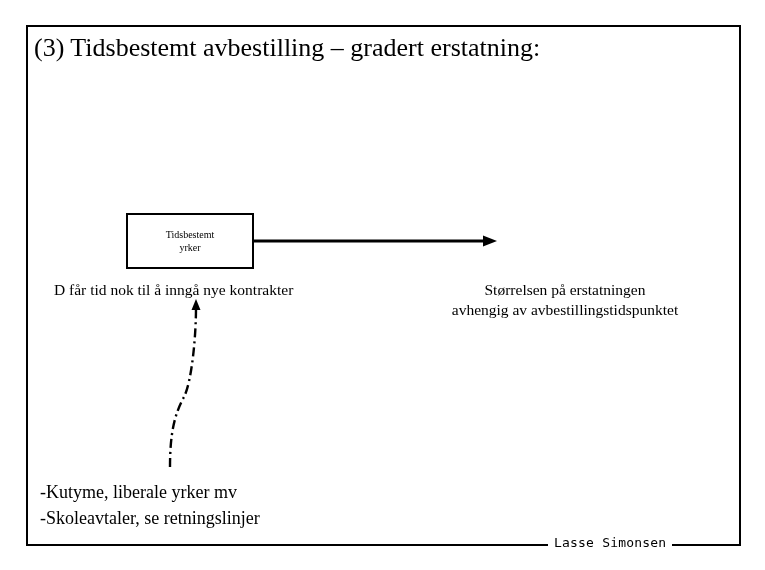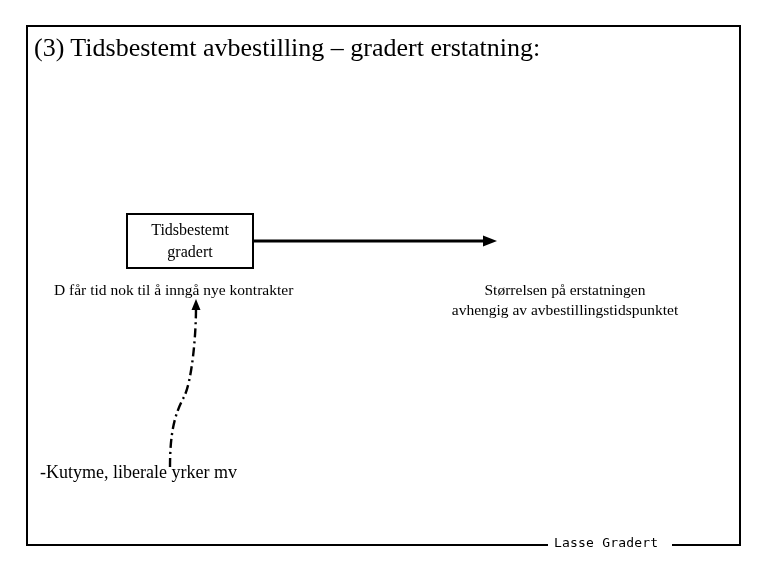--- a/index.html
+++ b/index.html
@@ -42,21 +42,21 @@
 
   
   .node-box {
     position: absolute;
     box-sizing: border-box;
     display: flex;
     flex-direction: column;
     align-items: center;
     justify-content: center;
     text-align: center;
-    font-size: 16px;
+    font-size: 10px;
     line-height: 1.35;
     background: #ffffff;
   }
   #box-tidsbestemt {
     left: 126px;
     top: 213px;
     width: 128px;
     height: 56px;
     border: 2px solid #000000;
   }
@@ -102,21 +102,21 @@
     left: 420px;
     top: 280px;
     text-align: center;
     width: 290px;
   }
 
   
   #bullet-list {
     position: absolute;
     left: 40px;
-    top: 460px;
+    top: 480px;
     font-size: 18px;
     line-height: 1.42;
   }
   #bullet-list .bullet-line {
     white-space: nowrap;
   }
 
   
   #footer-name {
     position: absolute;
@@ -136,21 +136,21 @@
   <div class="frame-line" id="frame-top"></div>
   <div class="frame-line" id="frame-left"></div>
   <div class="frame-line" id="frame-right"></div>
   <div class="frame-line" id="frame-bottom-left"></div>
   <div class="frame-line" id="frame-bottom-right"></div>
 
   <div id="page-title">(3) Tidsbestemt avbestilling – gradert erstatning:</div>
 
   <div class="node-box" id="box-tidsbestemt">
     <span>Tidsbestemt</span>
-    <span>gradert</span>
+    <span>yrker</span>
   </div>
 
 
   <svg id="connector-arrow" viewBox="0 0 244 18">
     <line x1="0" y1="9" x2="234" y2="9" stroke="#000000" stroke-width="3"></line>
     <polygon points="244,9 230,3.5 230,14.5" fill="#000000"></polygon>
   </svg>
 
   <svg id="curve-arrow" viewBox="0 0 70 175">
     <path d="M 20 172 C 20 140, 24 120, 34 102 C 42 86, 46 40, 46 13" fill="none" stroke="#000000" stroke-width="2.4" stroke-dasharray="9,4,2,4"></path>
@@ -158,17 +158,18 @@
   </svg>
 
   <div class="caption" id="caption-right">
     <div>Størrelsen på erstatningen</div>
     <div>avhengig av avbestillingstidspunktet</div>
   </div>
   <div class="caption" id="caption-left">D får tid nok til å inngå nye kontrakter</div>
 
   <div id="bullet-list">
     <div class="bullet-line">-Kutyme, liberale yrker mv</div>
+    <div class="bullet-line">-Skoleavtaler, se retningslinjer</div>
   </div>
 
-  <div id="footer-name">Lasse Gradert</div>
+  <div id="footer-name">Lasse Simonsen</div>
 
 </div>
 
 </body></html>

